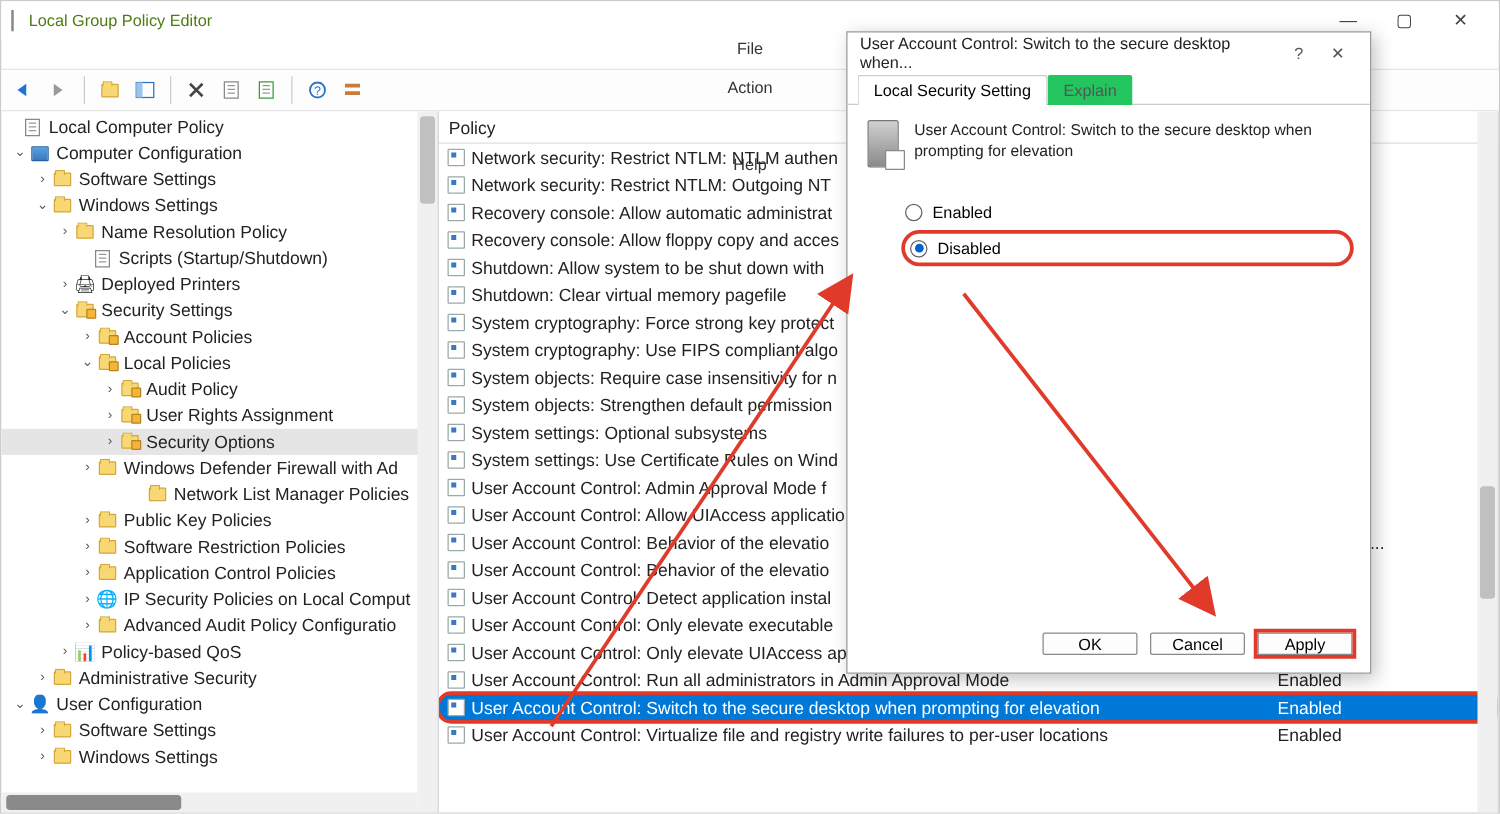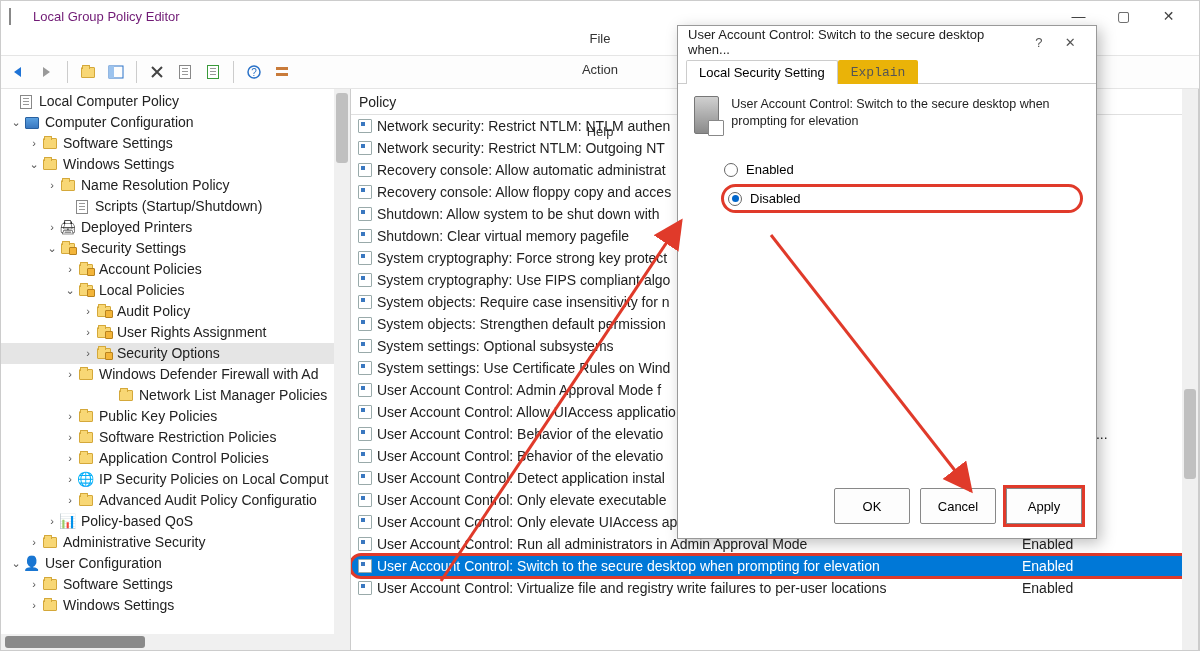--- a/index.html
+++ b/index.html
@@ -18,21 +18,21 @@
     background: #fff;
     overflow: hidden;
   }
   
   .titlebar {
     height: 30px;
     display: flex; align-items: center;
     padding: 0 8px;
     background: #fff;
   }
-  .titlebar .title { margin-left: 22px; font-size: 13px; color: #701a75; }
+  .titlebar .title { margin-left: 12px; font-size: 13px; color: #4d7c0f; }
   .titlebar .spacer { flex: 1; }
   .winbtn {
     width: 45px; height: 30px;
     display: flex; align-items: center; justify-content: center;
     font-size: 14px; color: #444;
   }
   
   .menubar {
     height: 24px;
     display: flex; align-items: center;
@@ -181,21 +181,21 @@
     border-bottom:1px solid #ccc;
     height:26px; align-items:flex-end;
   }
   .d-tab {
     padding:4px 12px;
     border:1px solid #ccc; border-bottom:none;
     background:#fff;
     position:relative; top:1px;
     border-radius:2px 2px 0 0;
   }
-  .d-tab.inactive { background:#eab308; color:#555; border-color:transparent transparent #ccc transparent;font-family:Liberation Mono, monospace; }
+  .d-tab.inactive { background:#22c55e; color:#555; border-color:transparent transparent #ccc transparent; }
   .d-body { padding:12px 16px; font-size:13px; }
   .d-head { display:flex; gap:12px; align-items:flex-start; }
   .d-head .bigico{
     width:32px;height:38px; background:linear-gradient(#d0d0d0,#8a8a8a); border:1px solid #777; border-radius:2px; position:relative;
   }
   .d-head .bigico::after{content:'';position:absolute;right:-6px;bottom:-3px;width:14px;height:14px;border:1px solid #888;background:#fff;border-radius:1px;}
   .d-desc { font-size:12.5px; color:#222; line-height:1.35; }
   .radio-group { margin:28px 0 0 30px; display:flex; flex-direction:column; gap:10px; font-size:13px;}
   .radio {
     display:flex; align-items:center; gap:8px;
@@ -205,21 +205,21 @@
   }
   .radio.active .dot::after{content:'';width:7px;height:7px;background:#0066cc;border-radius:50%;}
   .radio.ring {
     outline:3px solid #e03a2a; border-radius:14px; padding:4px 14px 4px 4px;
   }
   .d-buttons {
     position:absolute; bottom:14px; right:14px;
     display:flex; gap:10px;
   }
   .btn {
-    min-width:76px; height:36px;
+    min-width:76px; height:18px;
     border:1px solid #888; background:#fdfdfd;
     font-size:13px; border-radius:2px;
     display:flex;align-items:center;justify-content:center;
   }
   .btn.ring { outline:3px solid #e03a2a; border-radius:0; padding:0 8px;}
   
   .arrows { position:absolute; inset:0; pointer-events:none; z-index:20;}
 </style>
 </head>
 <body>

